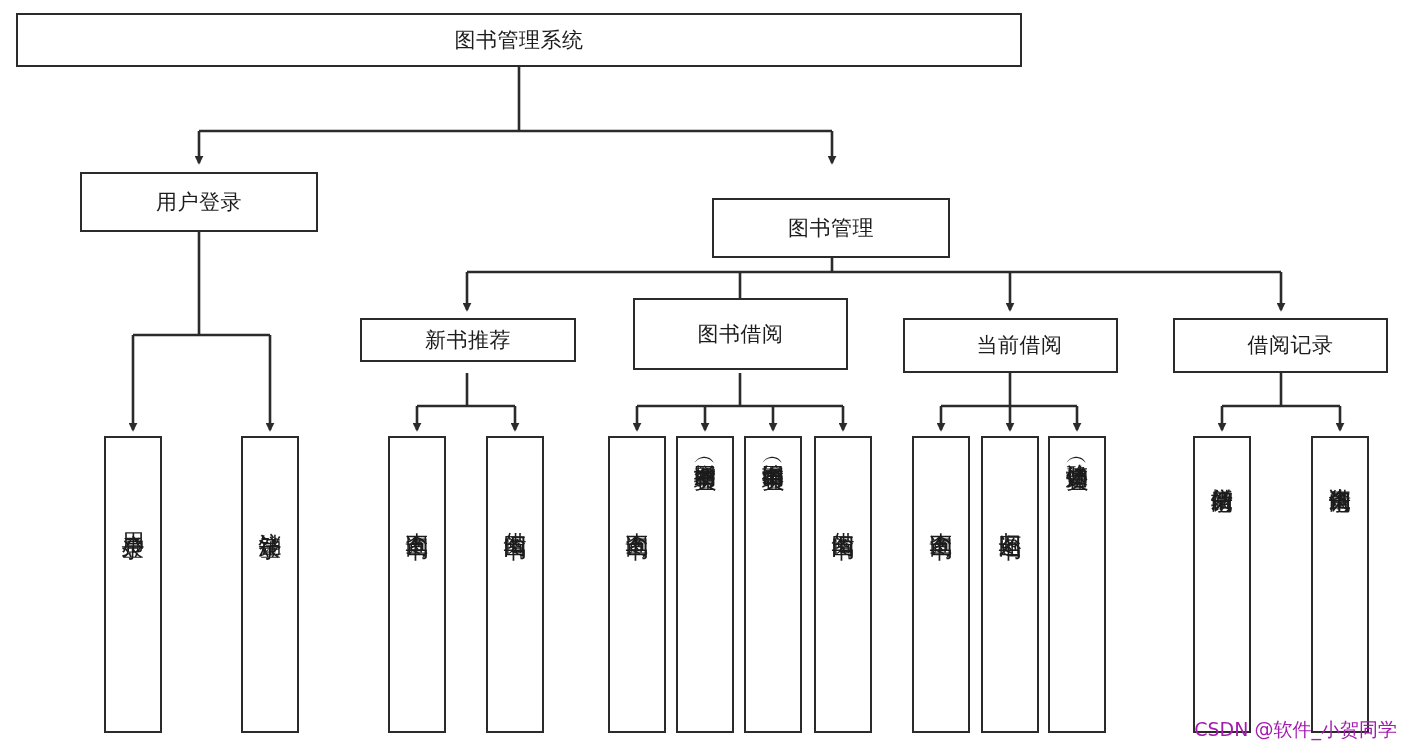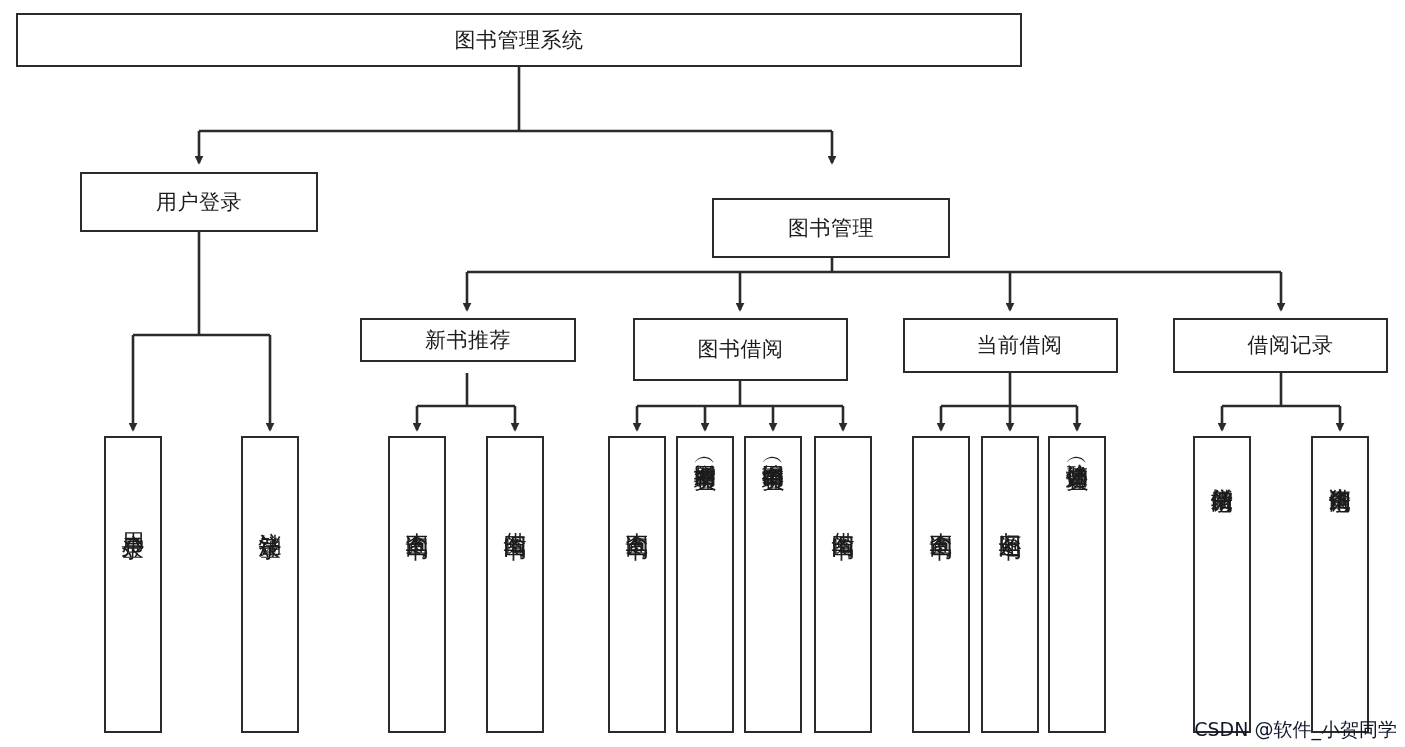--- a/index.html
+++ b/index.html
@@ -64,21 +64,21 @@
   }
   .node.vert.long .node-label {
     font-size: 22px;
     letter-spacing: 1px;
   }
   #watermark {
     position: absolute;
     right: 8px;
     bottom: 4px;
     font-size: 19px;
-    color: #0f172a;
+    color: #a21caf;
     z-index: 5;
     font-family: "DejaVu Sans", "Liberation Sans", sans-serif;
     white-space: pre;
     text-align: center;
   }
 </style>
 </head>
 <body>
 
 <div id="diagram-root">
@@ -142,21 +142,21 @@
   </div>
 
   <div class="node horiz" style="left:712px; top:172px; width:238px; height:60px;margin-top:26px;">
     <span class="node-label">图书管理</span>
   </div>
 
   <div class="node horiz" style="left:360px; top:318px; width:216px; height:44px;">
     <span class="node-label">新书推荐</span>
   </div>
 
-  <div class="node horiz" style="left:633px; top:318px; width:215px; height:63px;">
+  <div class="node horiz" style="left:633px; top:298px; width:215px; height:72px;">
     <span class="node-label">图书借阅</span>
   </div>
 
   <div class="node horiz" style="left:903px; top:318px; width:215px; height:55px;padding-left:18px;">
     <span class="node-label">当前借阅</span>
   </div>
 
   <div class="node horiz" style="left:1173px; top:318px; width:215px; height:55px;padding-left:20px;">
     <span class="node-label">借阅记录</span>
   </div>

